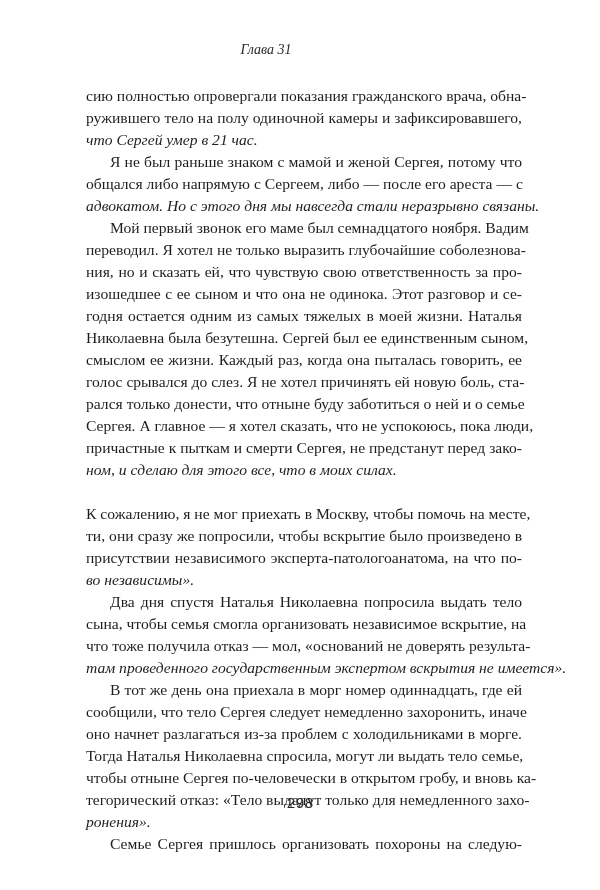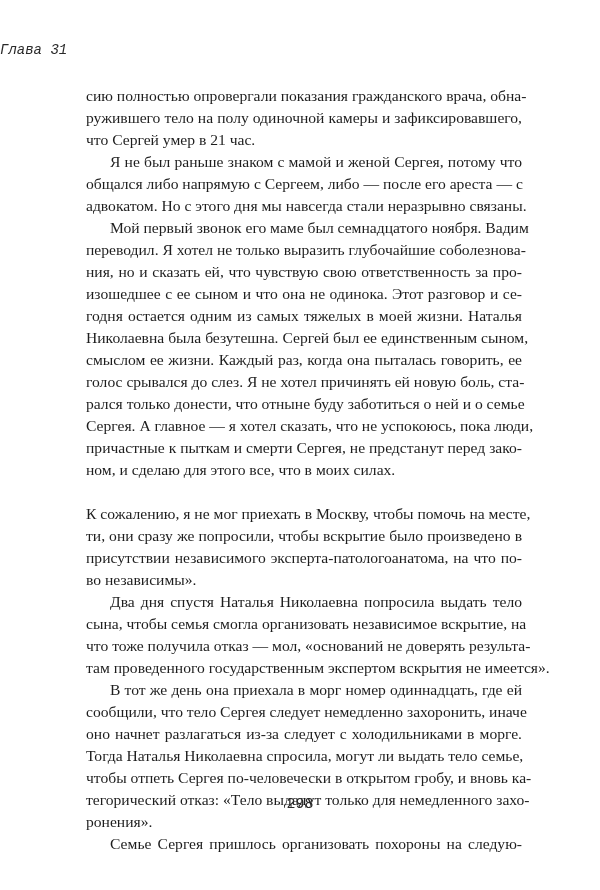--- a/index.html
+++ b/index.html
@@ -1,32 +1,32 @@
 <!DOCTYPE html>
 <html><head>
 <meta charset="utf-8">
 <style>
   html, body { margin: 0; padding: 0; }
   body {
     width: 600px; height: 890px; background: #ffffff; position: relative; overflow: hidden;
     font-family: "DejaVu Serif", "Liberation Serif", serif; color: #1e1e1e;
   }
   .running-head {
-    position: absolute; top: 42px; left: 0; width: 532px; 
-    font-family: Liberation Mono, monospace; font-style: italic; font-size: 14px; color: #2a2a2a;
+    position: absolute; top: 42px; left: 0; width: 532px; text-align: center;
+    font-family: Liberation Serif, serif; font-style: italic; font-size: 14px; color: #2a2a2a;
   }
   .text-block {
     position: absolute; left: 86px; width: 436px; top: 85px;
     font-family: "Liberation Serif", serif; font-size: 15.6px; line-height: 22px;
   }
   .line {
     display: block; height: 22px; white-space: nowrap;
     text-align: justify; text-align-last: justify;
   }
-  .line.last { text-align-last: left; }
+  .line.last { text-align-last: left; font-style: italic; }
   .line.indent { padding-left: 24px; }
   .gap { height: 22px; display: block; }
   .page-number {
     position: absolute; top: 796px; left: 0; width: 600px; text-align: center;
     font-family: Liberation Mono, monospace; font-size: 15px; color: #2a2a2a;
   }
 </style>
 </head>
 <body>
 
@@ -66,23 +66,23 @@
       </div>
       <div>
         <span class="line indent">Два дня спустя Наталья Николаевна попросила выдать тело</span>
         <span class="line">сына, чтобы семья смогла организовать независимое вскрытие, на</span>
         <span class="line">что тоже получила отказ — мол, «оснований не доверять результа-</span>
         <span class="line last">там проведенного государственным экспертом вскрытия не имеется».</span>
       </div>
       <div>
         <span class="line indent">В тот же день она приехала в морг номер одиннадцать, где ей</span>
         <span class="line">сообщили, что тело Сергея следует немедленно захоронить, иначе</span>
-        <span class="line">оно начнет разлагаться из-за следует с холодильниками в морге.</span>
+        <span class="line">оно начнет разлагаться из-за проблем с холодильниками в морге.</span>
         <span class="line">Тогда Наталья Николаевна спросила, могут ли выдать тело семье,</span>
-        <span class="line">чтобы отпеть Сергея по-человечески в открытом гробу, и вновь ка-</span>
+        <span class="line">чтобы отныне Сергея по-человечески в открытом гробу, и вновь ка-</span>
         <span class="line">тегорический отказ: «Тело выдадут только для немедленного захо-</span>
         <span class="line last">ронения».</span>
       </div>
       <div>
         <span class="line indent">Семье Сергея пришлось организовать похороны на следую-</span>
       </div>
     </div>
   <div class="page-number">298</div>
 </div>
 

